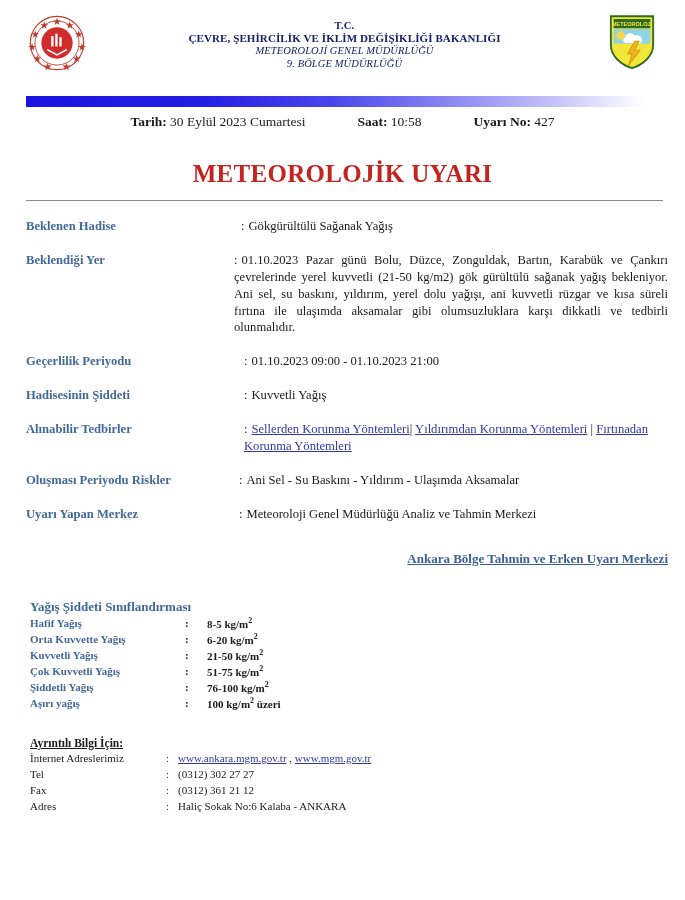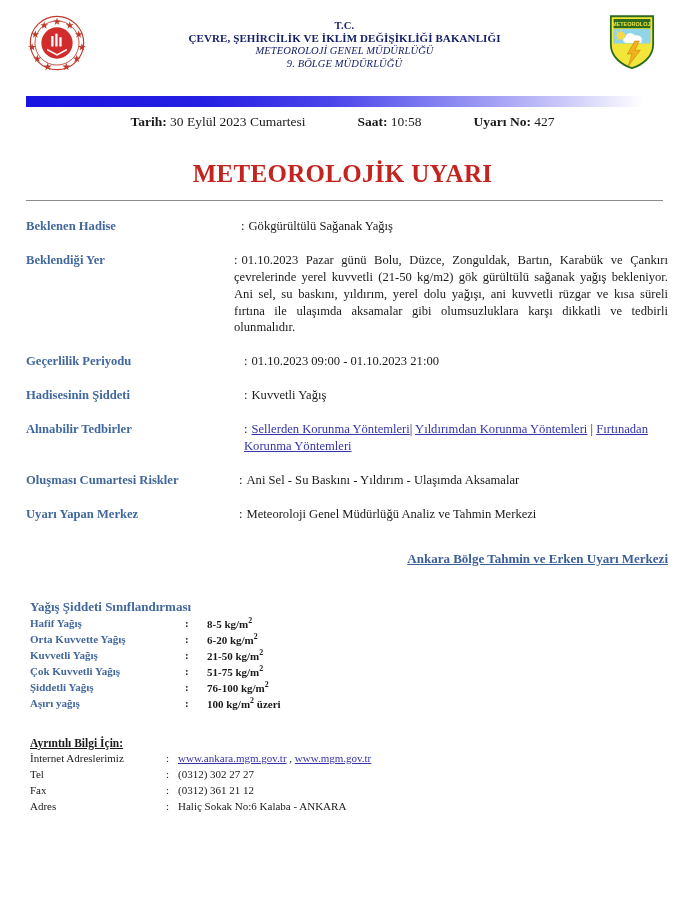--- a/index.html
+++ b/index.html
@@ -356,21 +356,21 @@
     </div>
 
     <div class="field w-c">
       <div class="flabel">Alınabilir Tedbirler</div>
       <div class="fval">
         <span class="colon">:</span><a href="#" class="lnk">Sellerden Korunma Yöntemleri</a><span class="sep">|</span> <a href="#" class="lnk">Yıldırımdan Korunma Yöntemleri</a> <span class="sep">|</span> <a href="#" class="lnk">Fırtınadan Korunma Yöntemleri</a>
       </div>
     </div>
 
     <div class="field w-d">
-      <div class="flabel">Oluşması Cumartesi Riskler</div>
+      <div class="flabel">Oluşması Periyodu Riskler</div>
       <div class="fval">
         <span class="colon">:</span><span>Ani Sel - Su Baskını - Yıldırım - Ulaşımda Aksamalar</span>
       </div>
     </div>
 
     <div class="field w-d">
       <div class="flabel">Uyarı Yapan Merkez</div>
       <div class="fval">
         <span class="colon">:</span><span>Meteoroloji Genel Müdürlüğü Analiz ve Tahmin Merkezi</span>
       </div>

